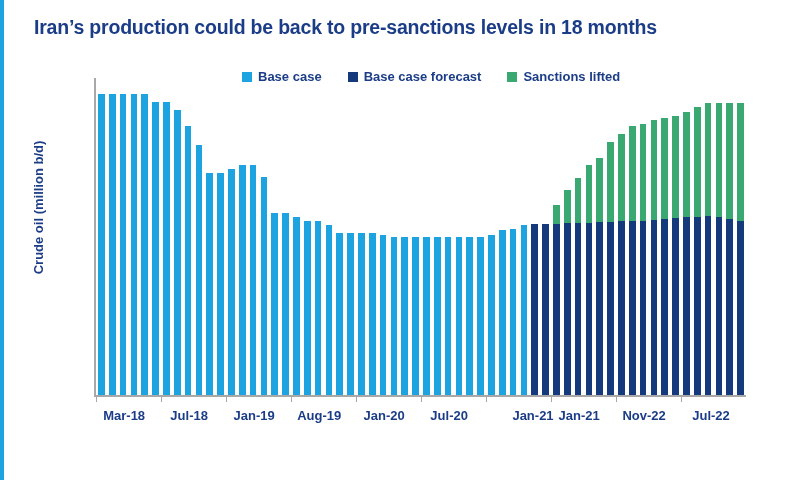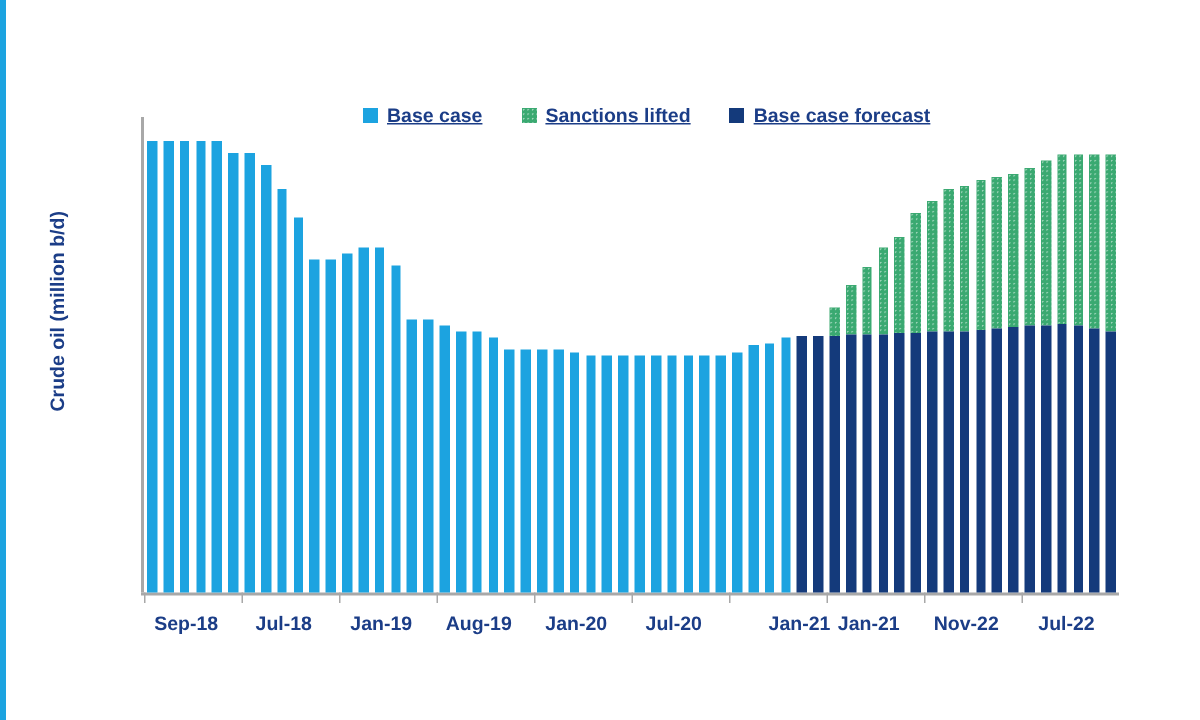--- a/index.html
+++ b/index.html
@@ -30,21 +30,21 @@
   
   .legend{
     position:absolute;
     left:238px;top:69px;
     display:flex;align-items:center;
     gap:26px;
     font-size:13px;
     font-weight:bold;
     color:#1B3D87;
   }
-  .legend-item{display:flex;align-items:center;gap:6px;text-decoration:underline;}
+  .legend-item{display:flex;align-items:center;gap:6px;}
   .legend-swatch{
     width:10px;height:10px;display:inline-block;flex:none;
   }
   .sw-base{background:#1CA3E0;}
   .sw-fcst{background:#143A7B;}
   .sw-sanc{
     background:#3AA971;
     background-image:
       radial-gradient(circle at 1px 1px, rgba(255,255,255,.55) 0.5px, transparent 0.6px);
     background-size:3px 3px;
@@ -112,33 +112,34 @@
     font-size:12.5px;
     color:#4C6BA8;
     white-space:nowrap;
   }
 </style>
 </head>
 <body>
 
 <div class="frame">
 
+  <div class="title">Iran’s production could be back to pre-sanctions levels in 18 months</div>
 
   <div class="legend" id="legend">
       <div class="legend-item">
         <span class="legend-swatch sw-base"></span>
         <span>Base case</span>
       </div>
       <div class="legend-item">
+        <span class="legend-swatch sw-fcst"></span>
+        <span>Base case forecast</span>
+      </div>
+      <div class="legend-item">
         <span class="legend-swatch sw-sanc"></span>
         <span>Sanctions lifted</span>
-      </div>
-      <div class="legend-item">
-        <span class="legend-swatch sw-fcst"></span>
-        <span>Base case forecast</span>
       </div>
     </div>
 
   <div class="ylabel">Crude oil (million b/d)</div>
 
   <div class="plot">
     <div class="axis-y"></div>
     <div class="axis-x"></div>
     <div class="bars" id="bars">
         <div class="bar-col" title="Jan-18" style="left: 2.05833px; width: 6.71667px;">
@@ -336,21 +337,21 @@
           <div class="seg seg-fcst" style="height: 175.935px;"></div>
         </div>
         <div class="bar-col" title="Dec-22" style="left: 641.225px; width: 6.71667px;">
           <div class="seg seg-sanc" style="height: 118.082px;"></div>
           <div class="seg seg-fcst" style="height: 174.35px;"></div>
         </div>
       </div>
     <div id="yticks"></div>
     <div id="xticks">
         <div class="xtick" style="left: 0px;"></div>
-        <div class="xtick-label" style="left: 28.1667px;">Sep-18</div>
+        <div class="xtick-label" style="left: 28.1667px;">Mar-18</div>
         <div class="xtick" style="left: 65px;"></div>
         <div class="xtick-label" style="left: 93.1667px;">Jul-18</div>
         <div class="xtick" style="left: 130px;"></div>
         <div class="xtick-label" style="left: 158.167px;">Jan-19</div>
         <div class="xtick" style="left: 195px;"></div>
         <div class="xtick-label" style="left: 223.167px;">Aug-19</div>
         <div class="xtick" style="left: 260px;"></div>
         <div class="xtick-label" style="left: 288.167px;">Jan-20</div>
         <div class="xtick" style="left: 325px;"></div>
         <div class="xtick-label" style="left: 353.167px;">Jul-20</div>

